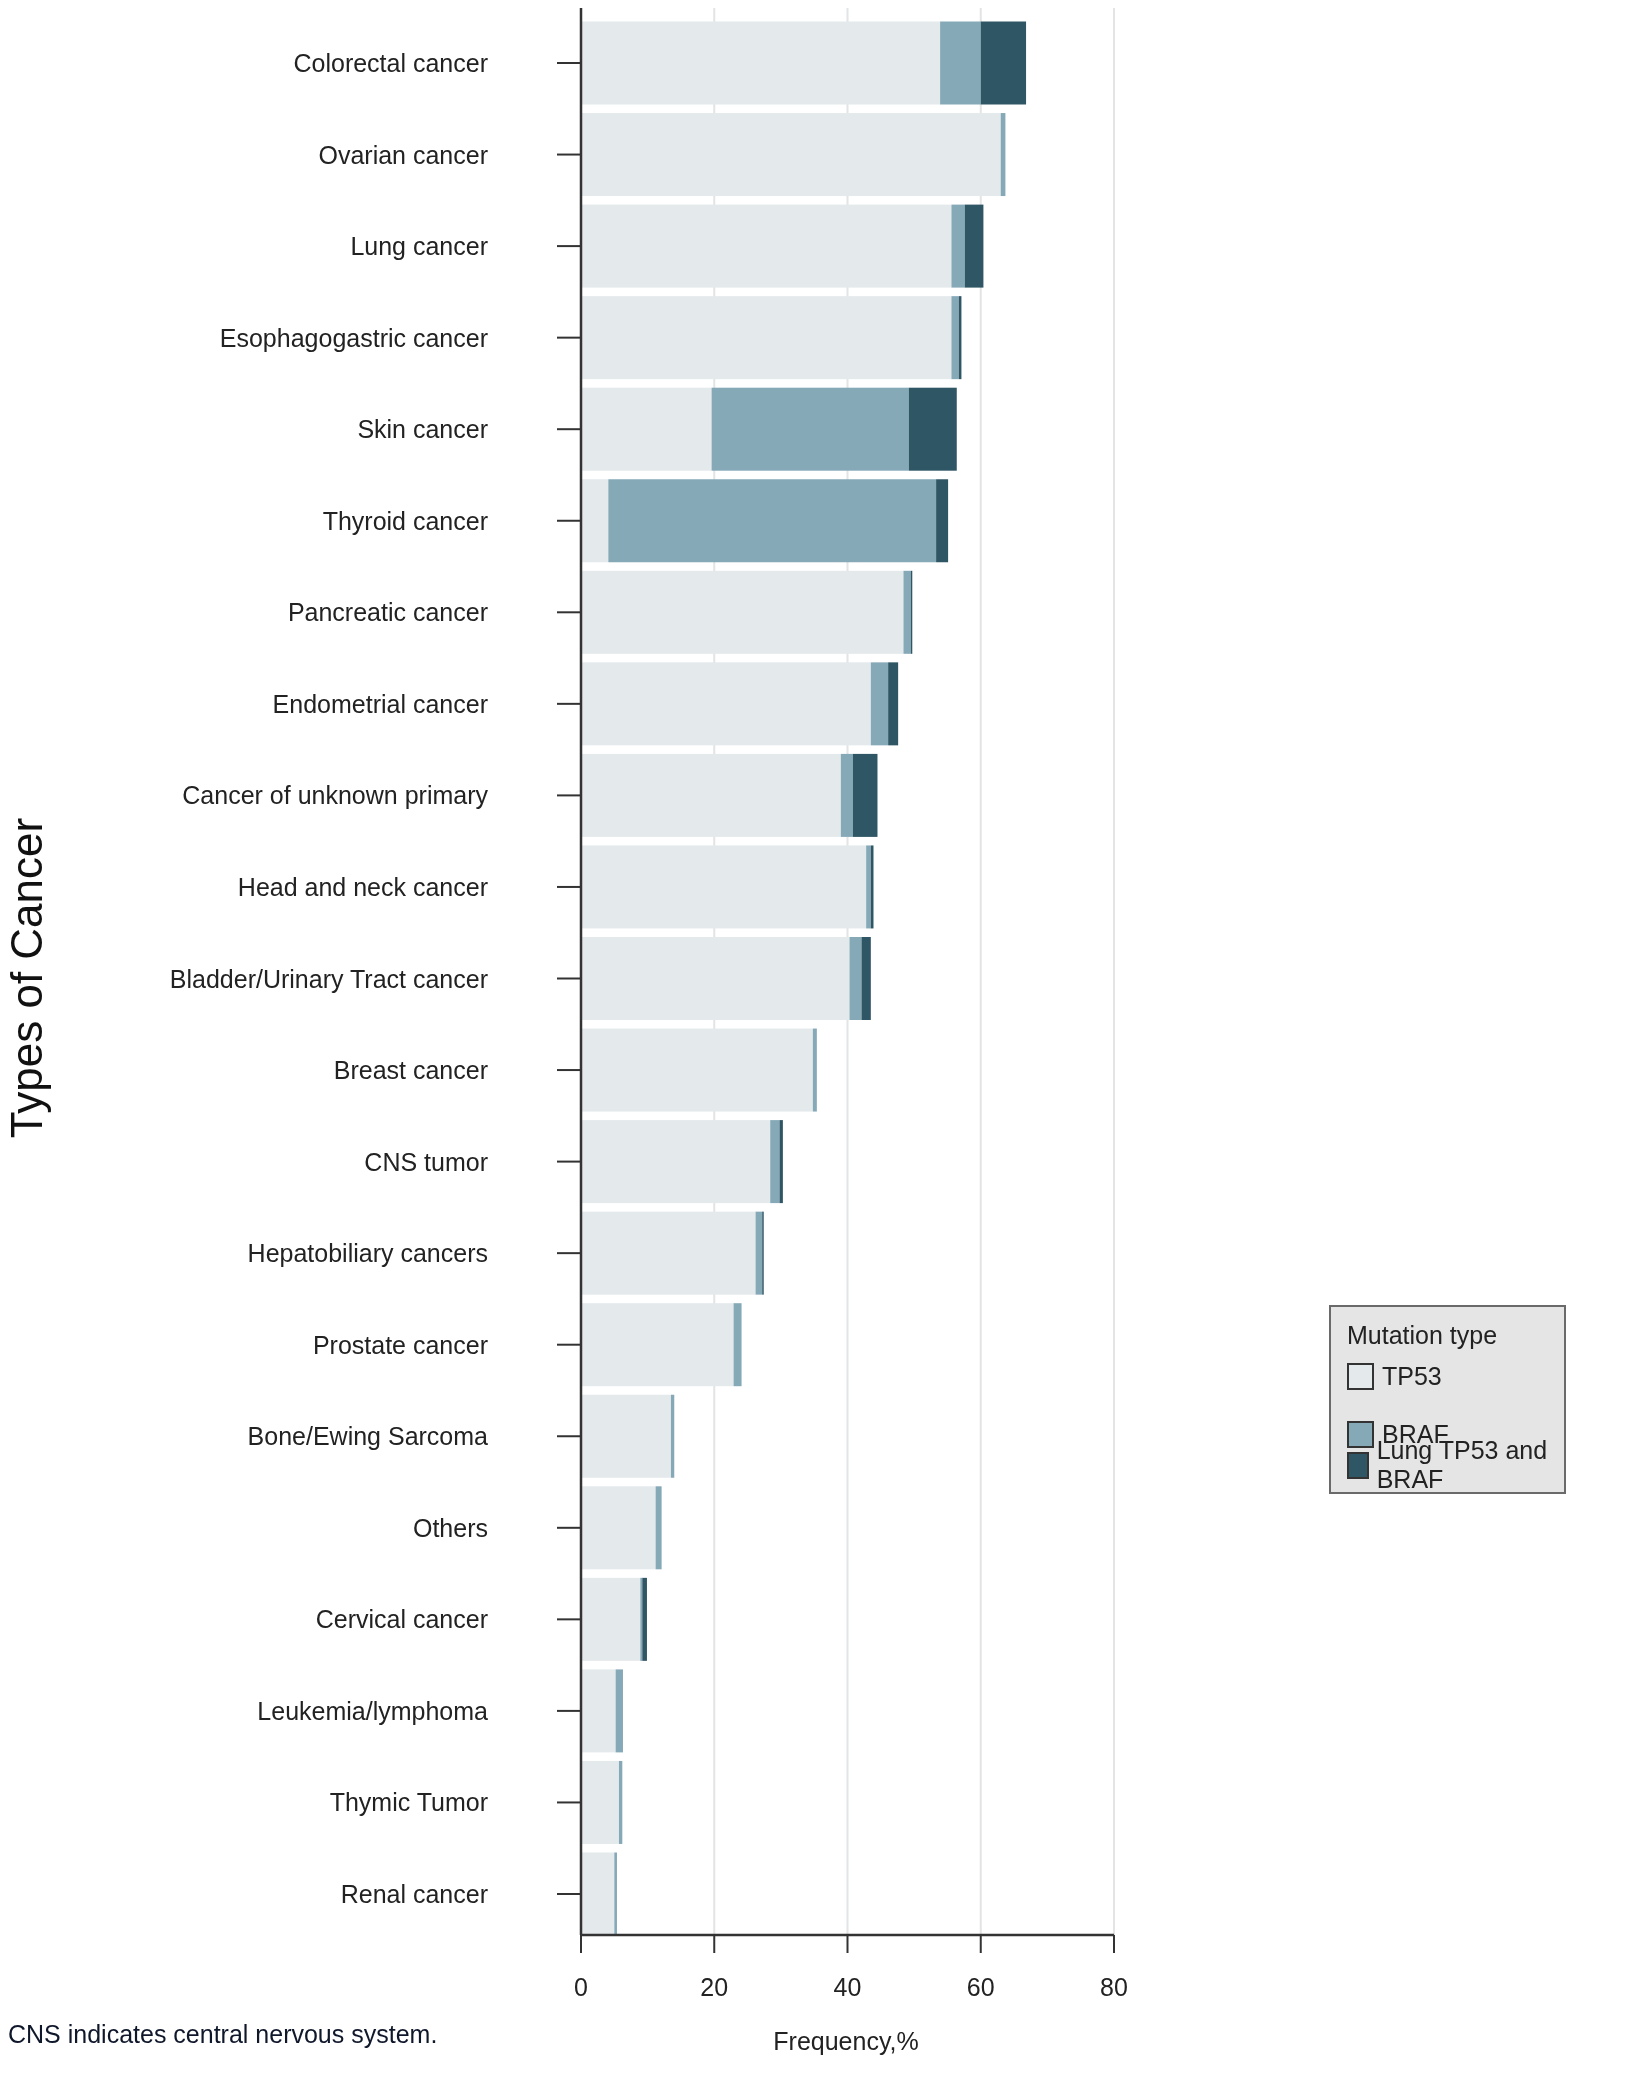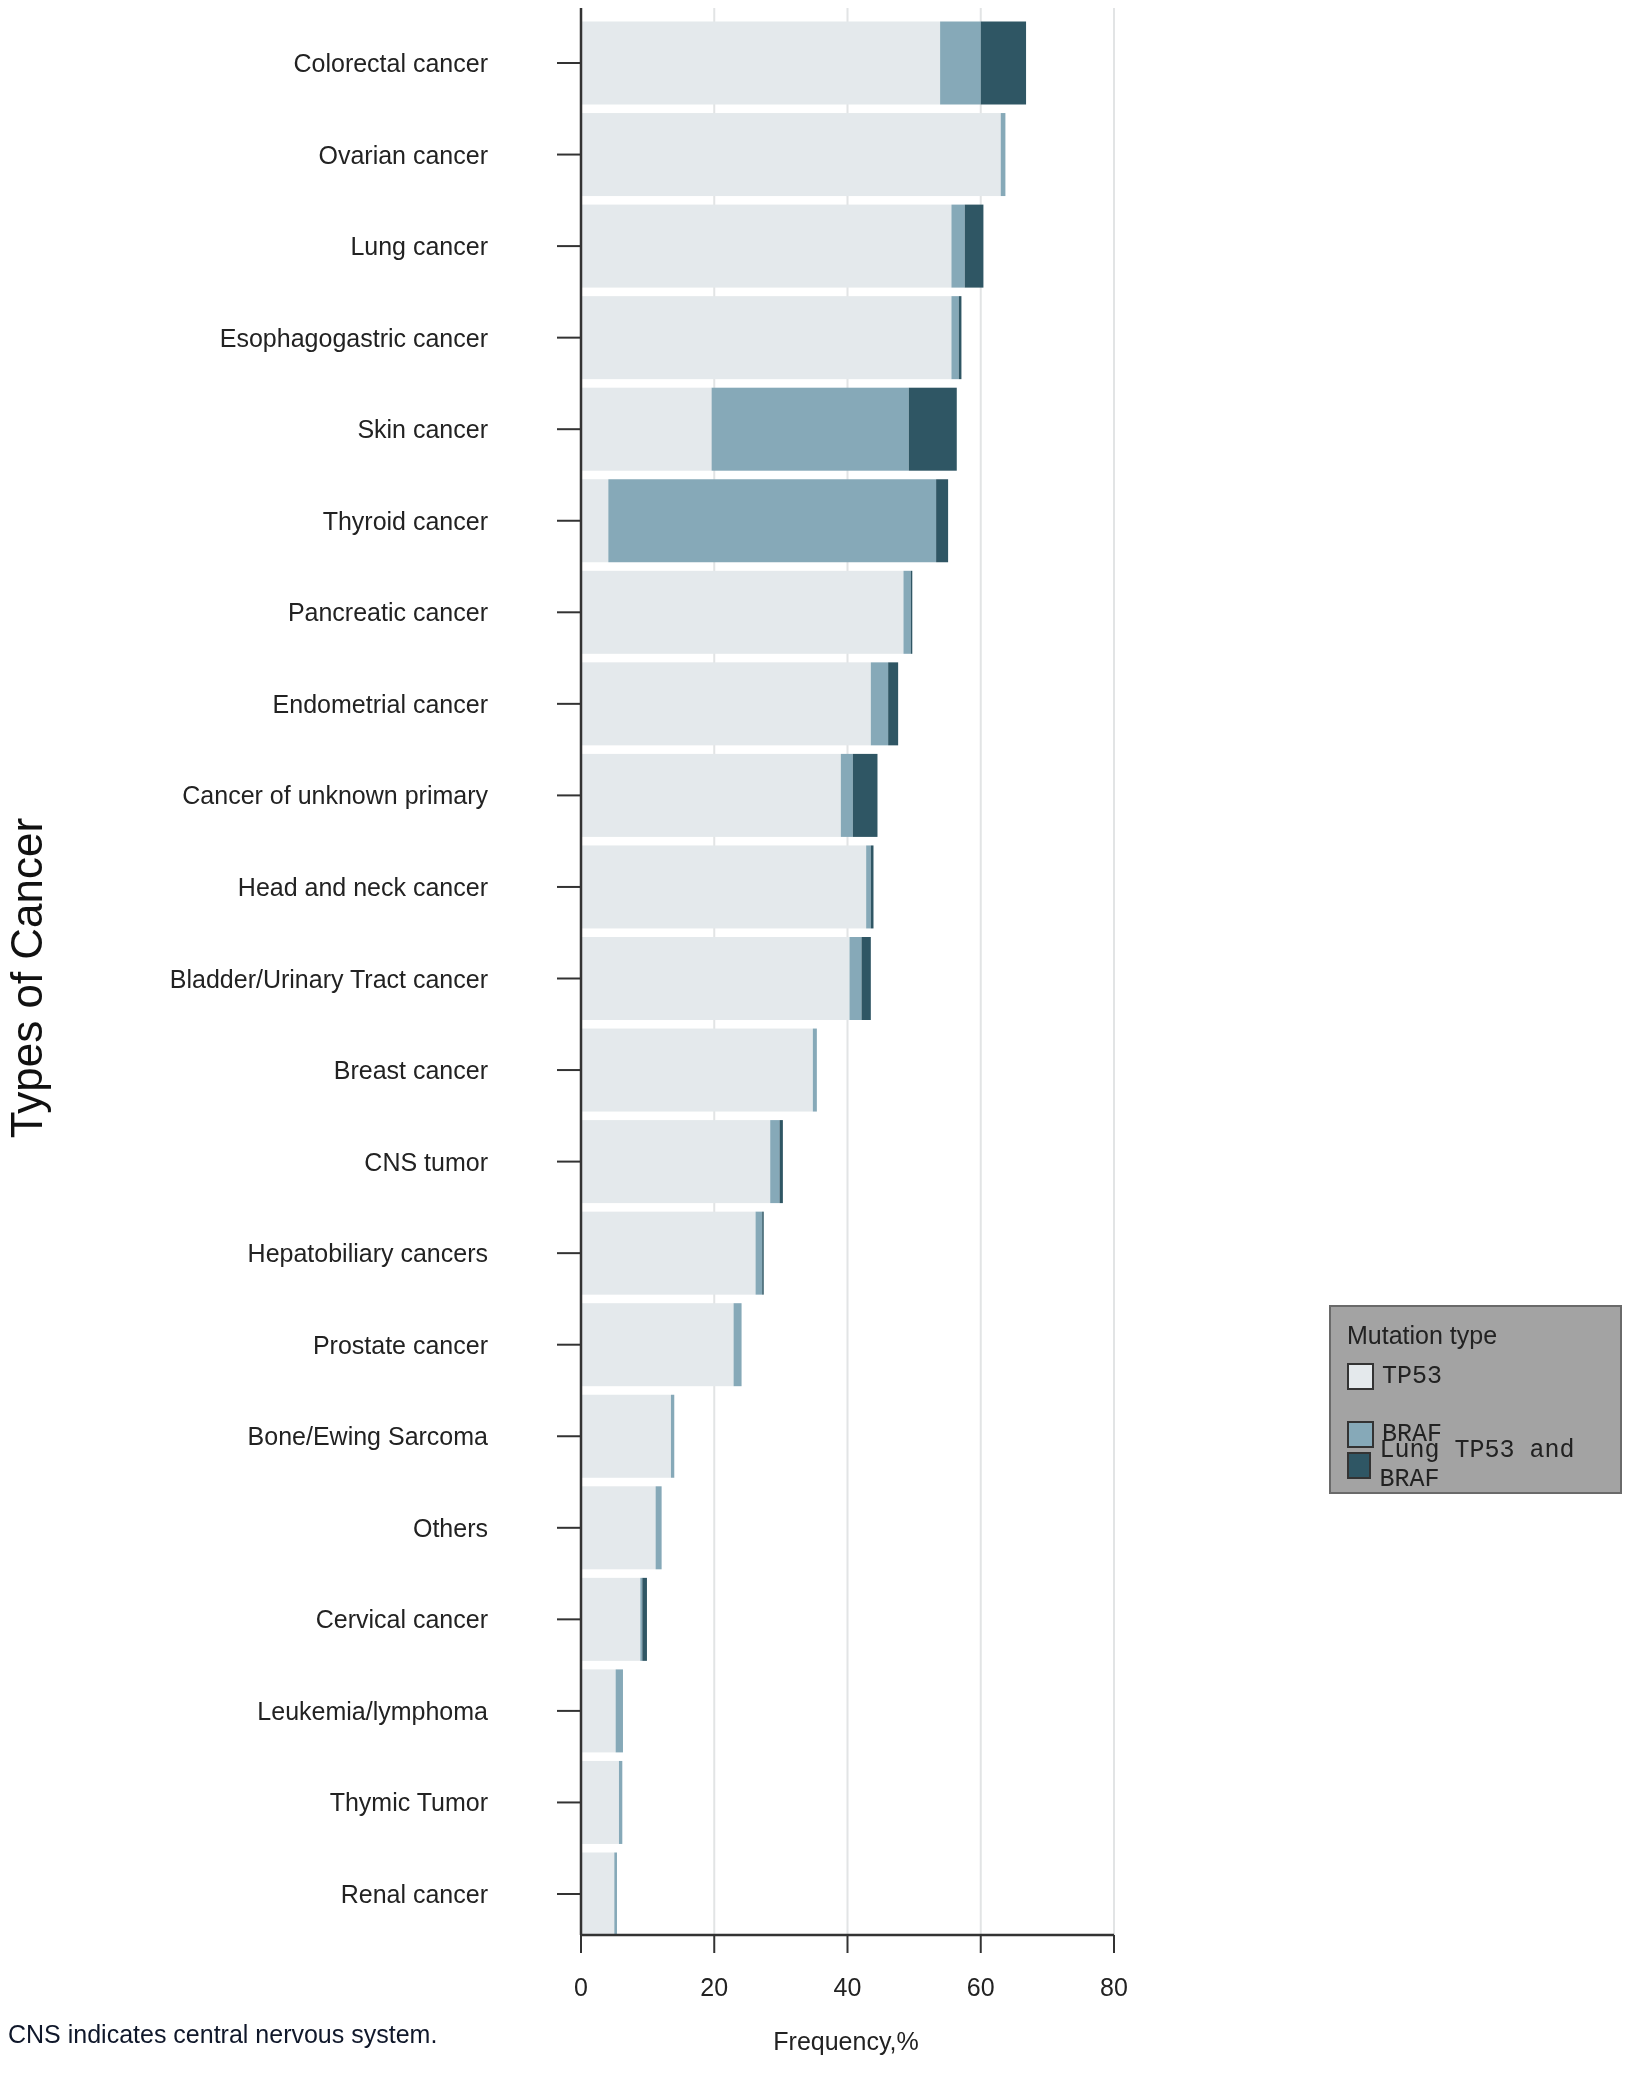--- a/index.html
+++ b/index.html
@@ -5,27 +5,27 @@
   html, body { margin: 0; padding: 0; background: #ffffff; }
   body { width: 1634px; height: 2073px; position: relative; overflow: hidden;
          font-family: "DejaVu Sans", sans-serif; color: #222; }
   #chart { position: absolute; left: 0; top: 0; }
   .cat-label { font-family: "Liberation Sans", sans-serif; font-size: 25px; fill: #222; }
   .tick-label { font-family: "Liberation Sans", sans-serif; font-size: 25px; fill: #222; }
   .axis-title { font-family: "Liberation Sans", sans-serif; font-size: 25px; fill: #222; }
   .y-title { font-family: "Liberation Sans", sans-serif; font-size: 44px; fill: #111; }
   .footnote { position: absolute; left: 8px; top: 2020px; font-family: "Liberation Sans", sans-serif;
               font-size: 25px; color: #0f172a; }
-  .legend { position: absolute; left: 1329px; top: 1305px; width: 293px; height: 189px;
-            border: 2px solid #6a6a6a; box-sizing: border-box; background: #a3a3a3; }
+  .legend { position: absolute; left: 1329px; top: 1305px; width: 237px; height: 189px;
+            border: 2px solid #6a6a6a; box-sizing: border-box; background: #e5e5e5; }
   .legend-title { position: absolute; left: 16px; top: 14px; font-family: "Liberation Sans", sans-serif;
                   font-size: 25px; color: #222; }
   .legend-item { position: absolute; left: 16px; height: 30px; display: flex; align-items: center; }
   .legend-swatch { width: 27px; height: 27px; border: 2px solid #333; box-sizing: border-box; margin-right: 8px; }
-  .legend-label { font-family: Liberation Mono, monospace; font-size: 25px; color: #222; }
+  .legend-label { font-family: Liberation Sans, sans-serif; font-size: 25px; color: #222; }
 </style>
 </head>
 <body>
 
 <svg id="chart" width="1634" height="2073" xmlns="http://www.w3.org/2000/svg">
   <g id="grid">
       <line x1="714.25" x2="714.25" y1="8" y2="1935" stroke="#e2e4e5" stroke-width="2"></line>
       <line x1="847.5" x2="847.5" y1="8" y2="1935" stroke="#e2e4e5" stroke-width="2"></line>
       <line x1="980.75" x2="980.75" y1="8" y2="1935" stroke="#e2e4e5" stroke-width="2"></line>
       <line x1="1114" x2="1114" y1="8" y2="1935" stroke="#e2e4e5" stroke-width="2"></line>

